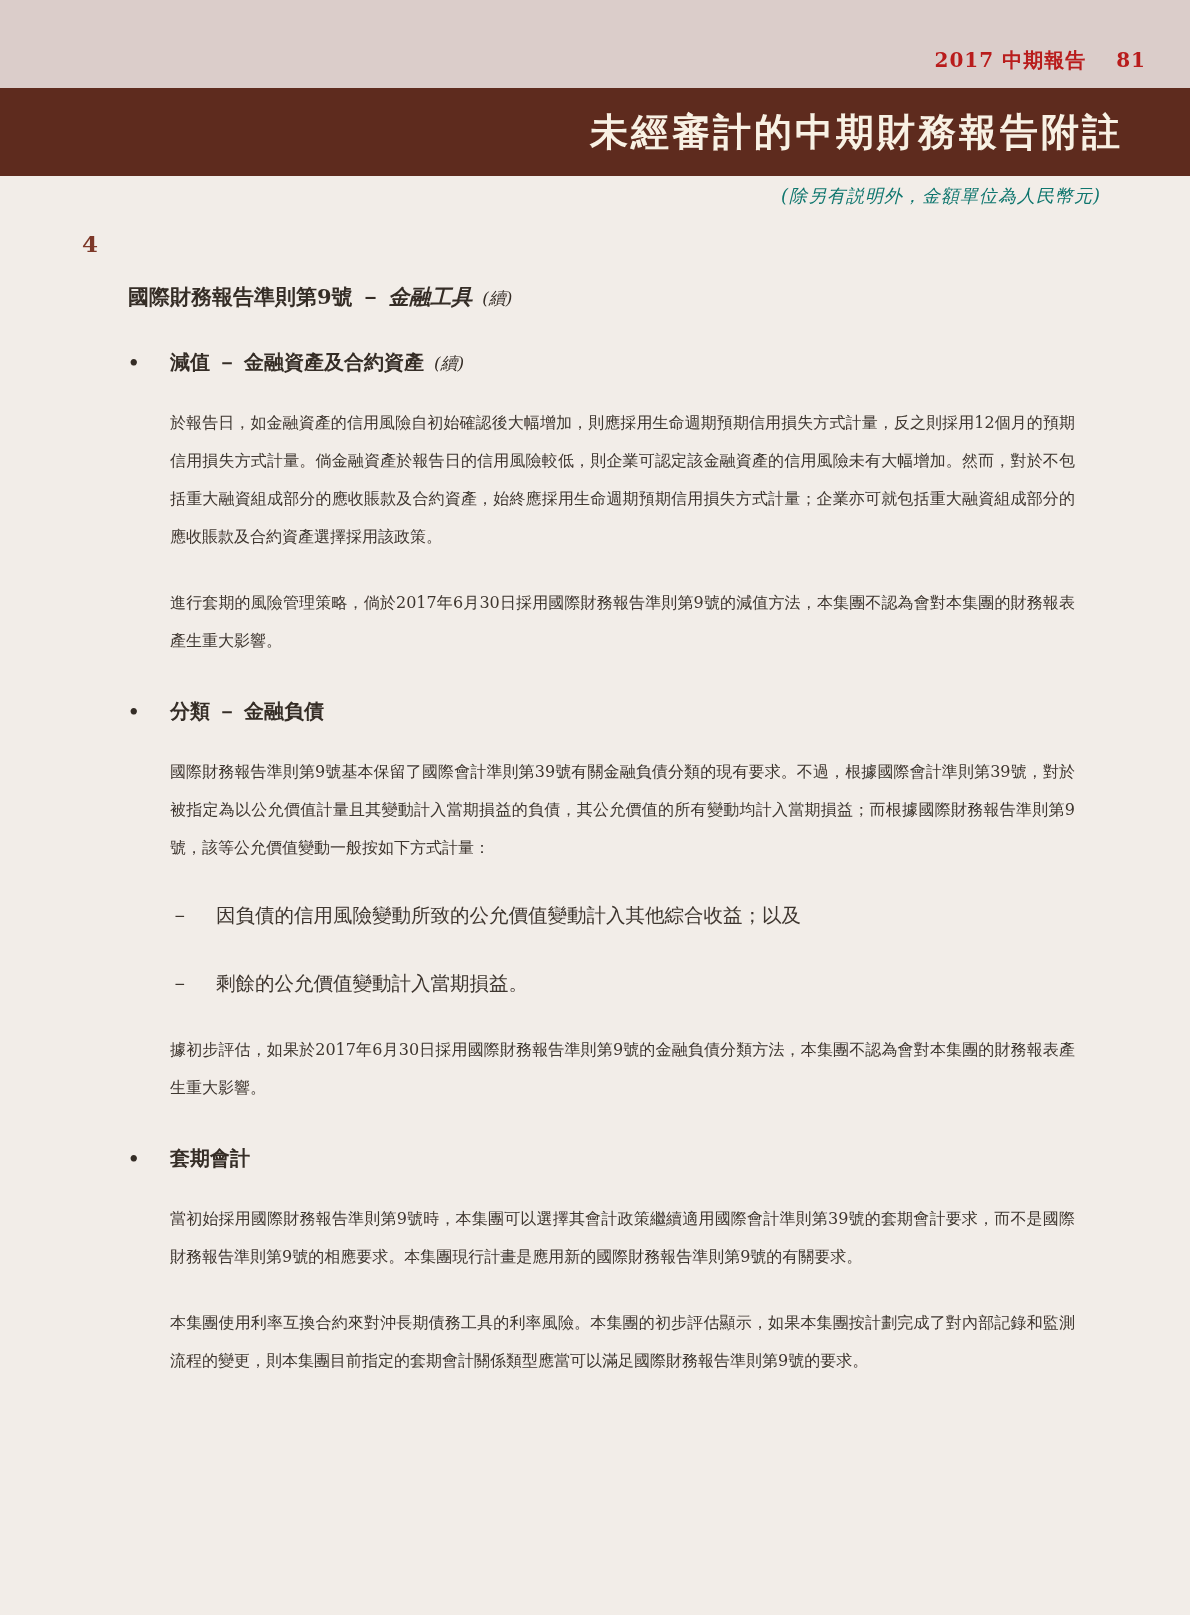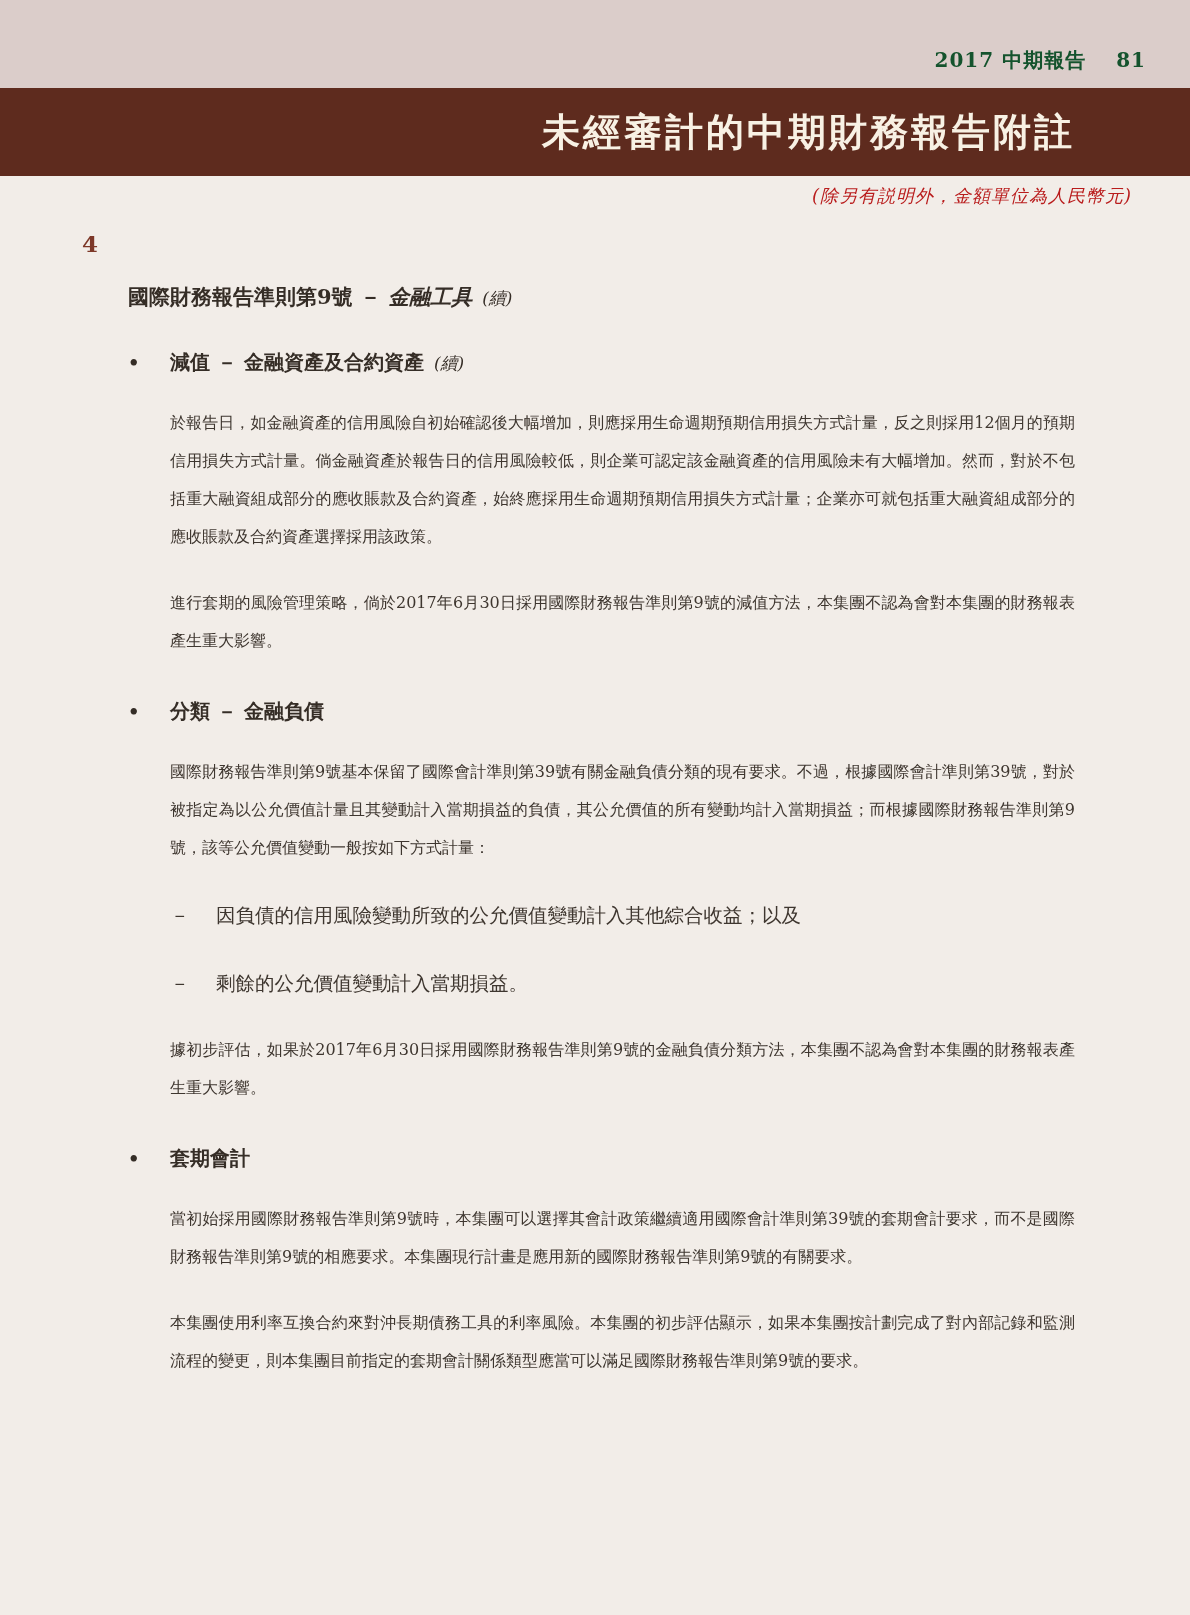--- a/index.html
+++ b/index.html
@@ -18,51 +18,51 @@
   .top-band {
     height: 88px;
     background: #dbcdca;
     display: flex;
     align-items: flex-end;
     justify-content: flex-end;
     box-sizing: border-box;
     padding: 0 44px 14px 0;
   }
   .header-text {
-    color: #14532d;
+    color: #b91c1c;
     font-weight: bold;
     font-size: 20px;
     letter-spacing: 1px;
   }
   .page-number {
     margin-left: 30px;
   }
   .banner {
     height: 88px;
     background: #5e2b1e;
     display: flex;
     align-items: center;
     justify-content: flex-end;
     box-sizing: border-box;
-    padding-right: 115px;
+    padding-right: 67px;
   }
   .banner-title {
     color: #f8f1e4;
     font-size: 38px;
     font-weight: bold;
     letter-spacing: 3px;
     white-space: nowrap;
   }
   .subtitle {
     text-align: right;
-    padding-right: 58px;
+    padding-right: 89px;
     margin-top: 8px;
     font-style: italic;
     font-size: 18px;
-    color: #b91c1c;
+    color: #0f766e;
     letter-spacing: 1px;
   }
   .content {
     margin-left: 82px;
     margin-right: 115px;
   }
   .section-row {
     display: flex;
     margin-top: 22px;
     color: #7d3828;

